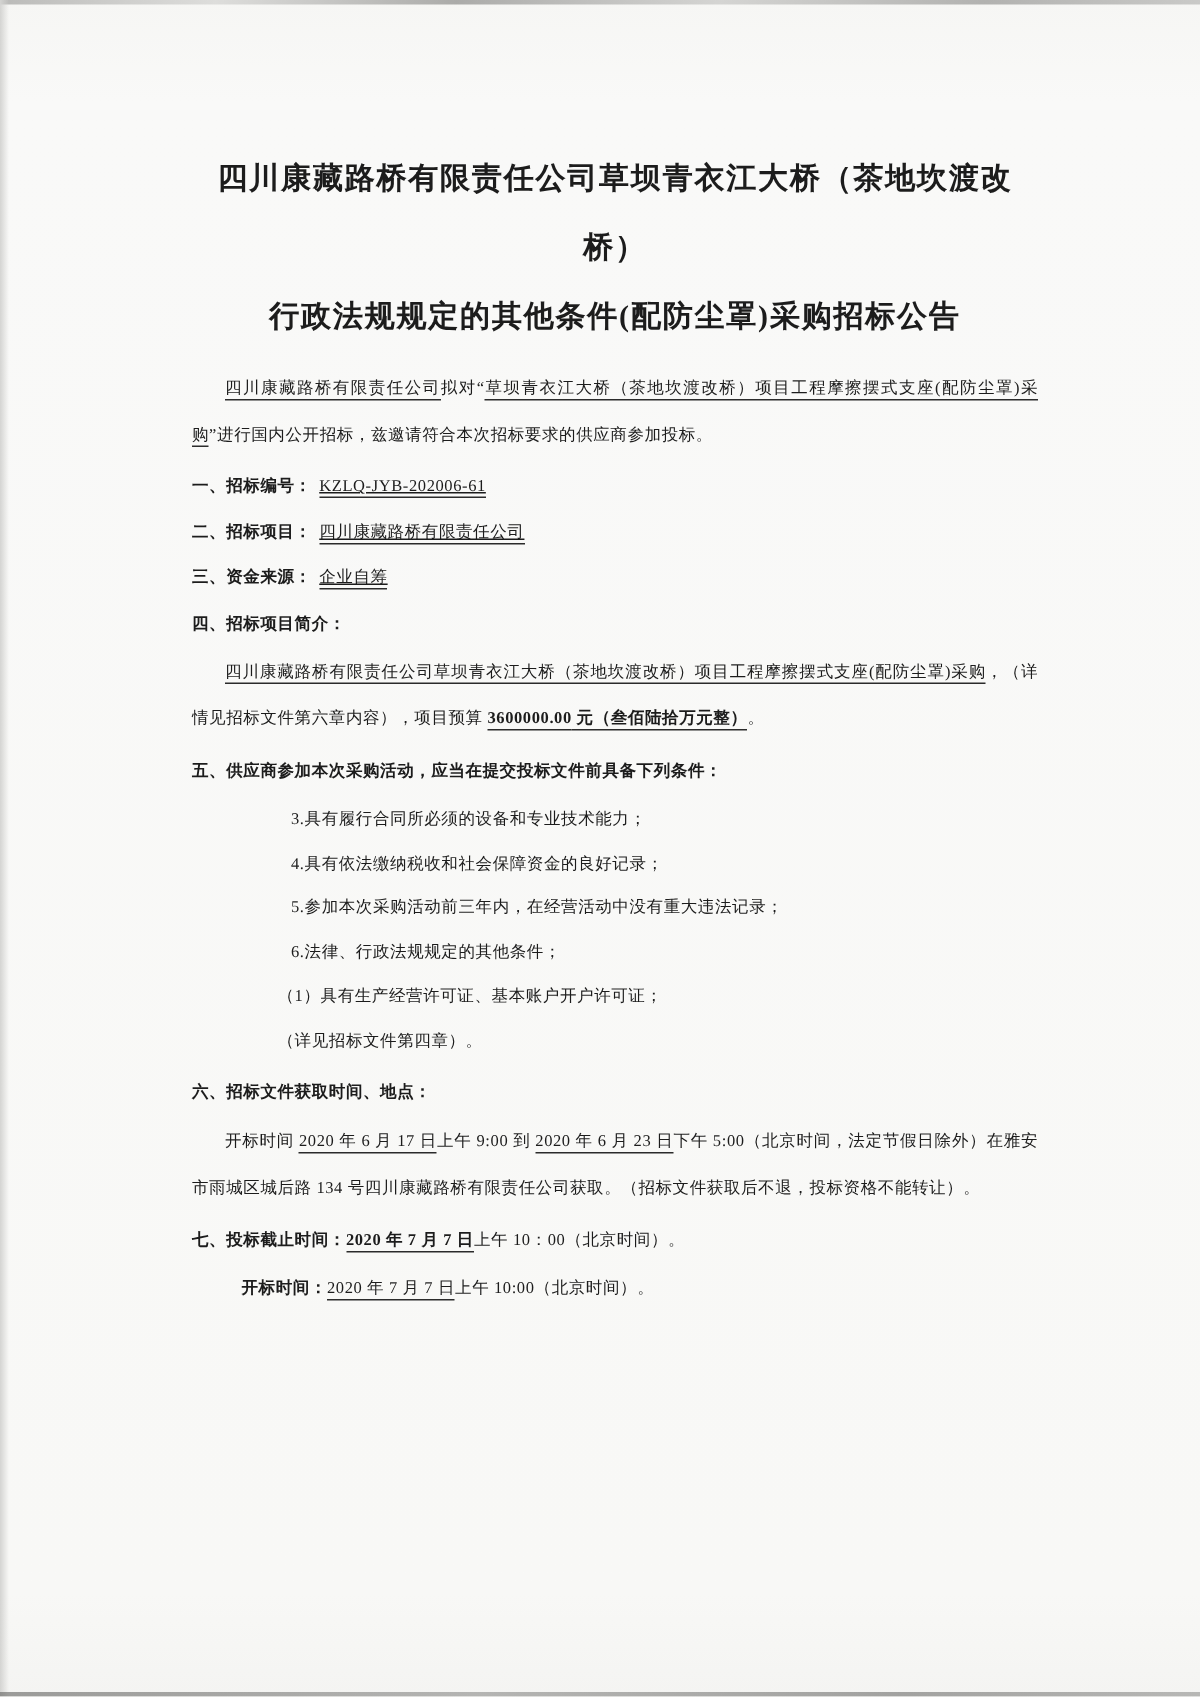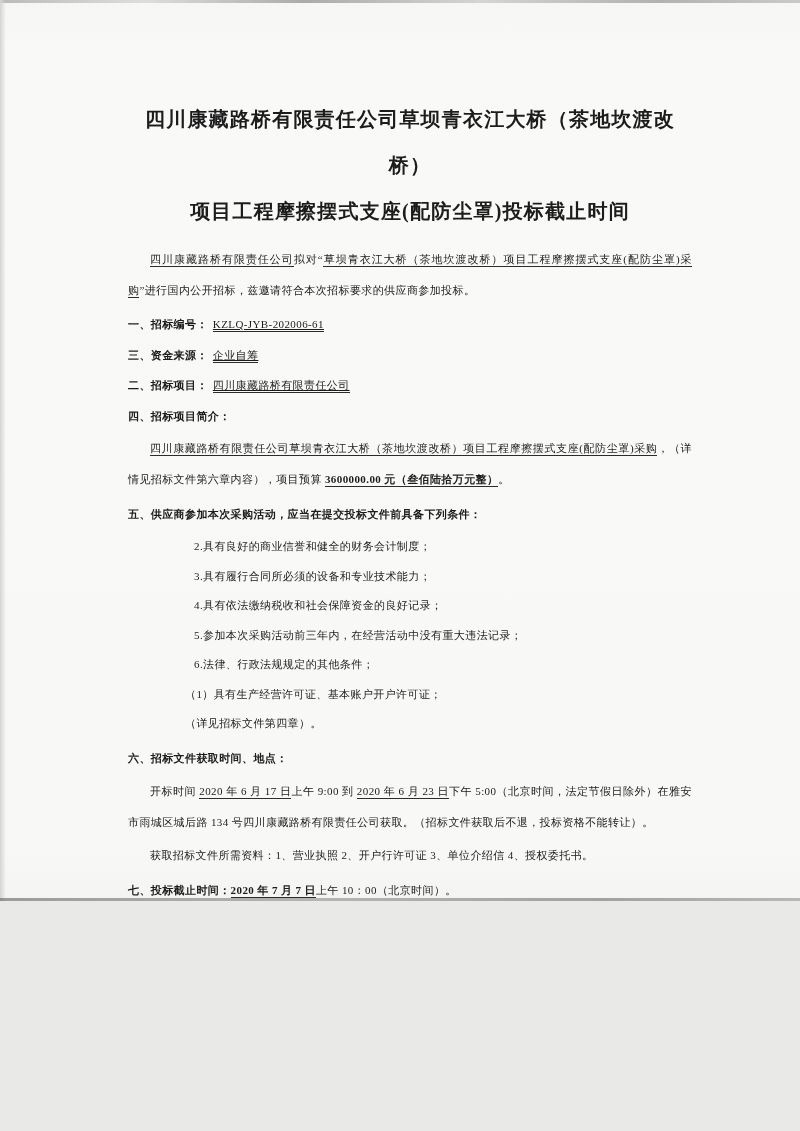--- a/index.html
+++ b/index.html
@@ -4,21 +4,21 @@
 <style>
   * { margin: 0; padding: 0; box-sizing: border-box; }
   html, body { width: 800px; }
   body {
     font-family: "Liberation Serif", "DejaVu Serif", serif;
     background: #e9e9e7;
   }
   .page {
     position: relative;
     width: 800px;
-    height: 901px;
+    height: 1131px;
     background: linear-gradient(180deg, #f6f6f4 0%, #f9f9f8 6%, #f8f8f6 94%, #f4f4f2 100%);
     color: #1c1c1c;
     padding: 96px 108px 0 128px;
     overflow: hidden;
   }
   .edge-top {
     position: absolute; top: 0; left: 0; width: 100%; height: 3px;
     background: linear-gradient(90deg, #8a8a88 0%, #c9c9c7 18%, #6e6e6c 38%, #b9b9b7 60%, #7a7a78 82%, #a5a5a3 100%);
     opacity: .55;
   }
@@ -53,48 +53,46 @@
 </head>
 <body>
 
 <div class="page">
   <div class="edge-top"></div>
   <div class="edge-left"></div>
   <div class="edge-bottom"></div>
 
   <h1 class="title">
     <span class="tline">四川康藏路桥有限责任公司草坝青衣江大桥（茶地坎渡改桥）</span>
-    <span class="tline">项目工程摩擦摆式支座(配防尘罩)投标截止时间</span>
+    <span class="tline">行政法规规定的其他条件(配防尘罩)采购招标公告</span>
   </h1>
 
   <p class="para indent"><span class="u">四川康藏路桥有限责任公司</span><span>拟对“</span><span class="u">草坝青衣江大桥（茶地坎渡改桥）项目工程摩擦摆式支座(配防尘罩)采购</span><span>”进行国内公开招标，兹邀请符合本次招标要求的供应商参加投标。</span></p>
 
   <div class="items">
     <div class="item"><span class="label">一、招标编号：</span><span class="value u">KZLQ-JYB-202006-61</span></div>
+    <div class="item"><span class="label">二、招标项目：</span><span class="value u">四川康藏路桥有限责任公司</span></div>
     <div class="item"><span class="label">三、资金来源：</span><span class="value u">企业自筹</span></div>
-    <div class="item"><span class="label">二、招标项目：</span><span class="value u">四川康藏路桥有限责任公司</span></div>
     <div class="item"><span class="label">四、招标项目简介：</span></div>
   </div>
 
   <p class="para indent sec4"><span class="u">四川康藏路桥有限责任公司草坝青衣江大桥（茶地坎渡改桥）项目工程摩擦摆式支座(配防尘罩)采购</span><span>，（详情见招标文件第六章内容），项目预算 </span><span class="u b">3600000.00</span><span class="u b"> 元（叁佰陆拾万元整）</span><span>。</span></p>
 
   <div class="heading">五、供应商参加本次采购活动，应当在提交投标文件前具备下列条件：</div>
   <div class="conds">
-    <div class="cond">2.具有良好的商业信誉和健全的财务会计制度；</div>
     <div class="cond">3.具有履行合同所必须的设备和专业技术能力；</div>
     <div class="cond">4.具有依法缴纳税收和社会保障资金的良好记录；</div>
     <div class="cond">5.参加本次采购活动前三年内，在经营活动中没有重大违法记录；</div>
     <div class="cond">6.法律、行政法规规定的其他条件；</div>
     <div class="cond paren">（1）具有生产经营许可证、基本账户开户许可证；</div>
     <div class="cond paren">（详见招标文件第四章）。</div>
   </div>
 
   <div class="sec6">
     <div class="heading">六、招标文件获取时间、地点：</div>
     <p class="para indent"><span>开标时间 </span><span class="u">2020 年 6 月 17 日</span><span>上午 9:00 到 </span><span class="u">2020 年 6 月 23 日</span><span>下午 5:00（北京时间，法定节假日除外）在雅安市雨城区城后路 134 号四川康藏路桥有限责任公司获取。（招标文件获取后不退，投标资格不能转让）。</span></p>
-    <p class="para indent gap-sm">获取招标文件所需资料：1、营业执照 2、开户行许可证 3、单位介绍信 4、授权委托书。</p>
   </div>
 
   <div class="sec7">
     <div class="heading"><span>七、投标截止时间：</span><span class="u">2020 年 7 月 7 日</span><span style="font-weight:normal">上午 10：00（北京时间）。</span></div>
     <div class="cond sec7-open" style="padding-left:33px"><span class="b">开标时间：</span><span class="u">2020 年 7 月 7 日</span><span>上午 10:00（北京时间）。</span></div>
   </div>
 </div>
 
 </body></html>

